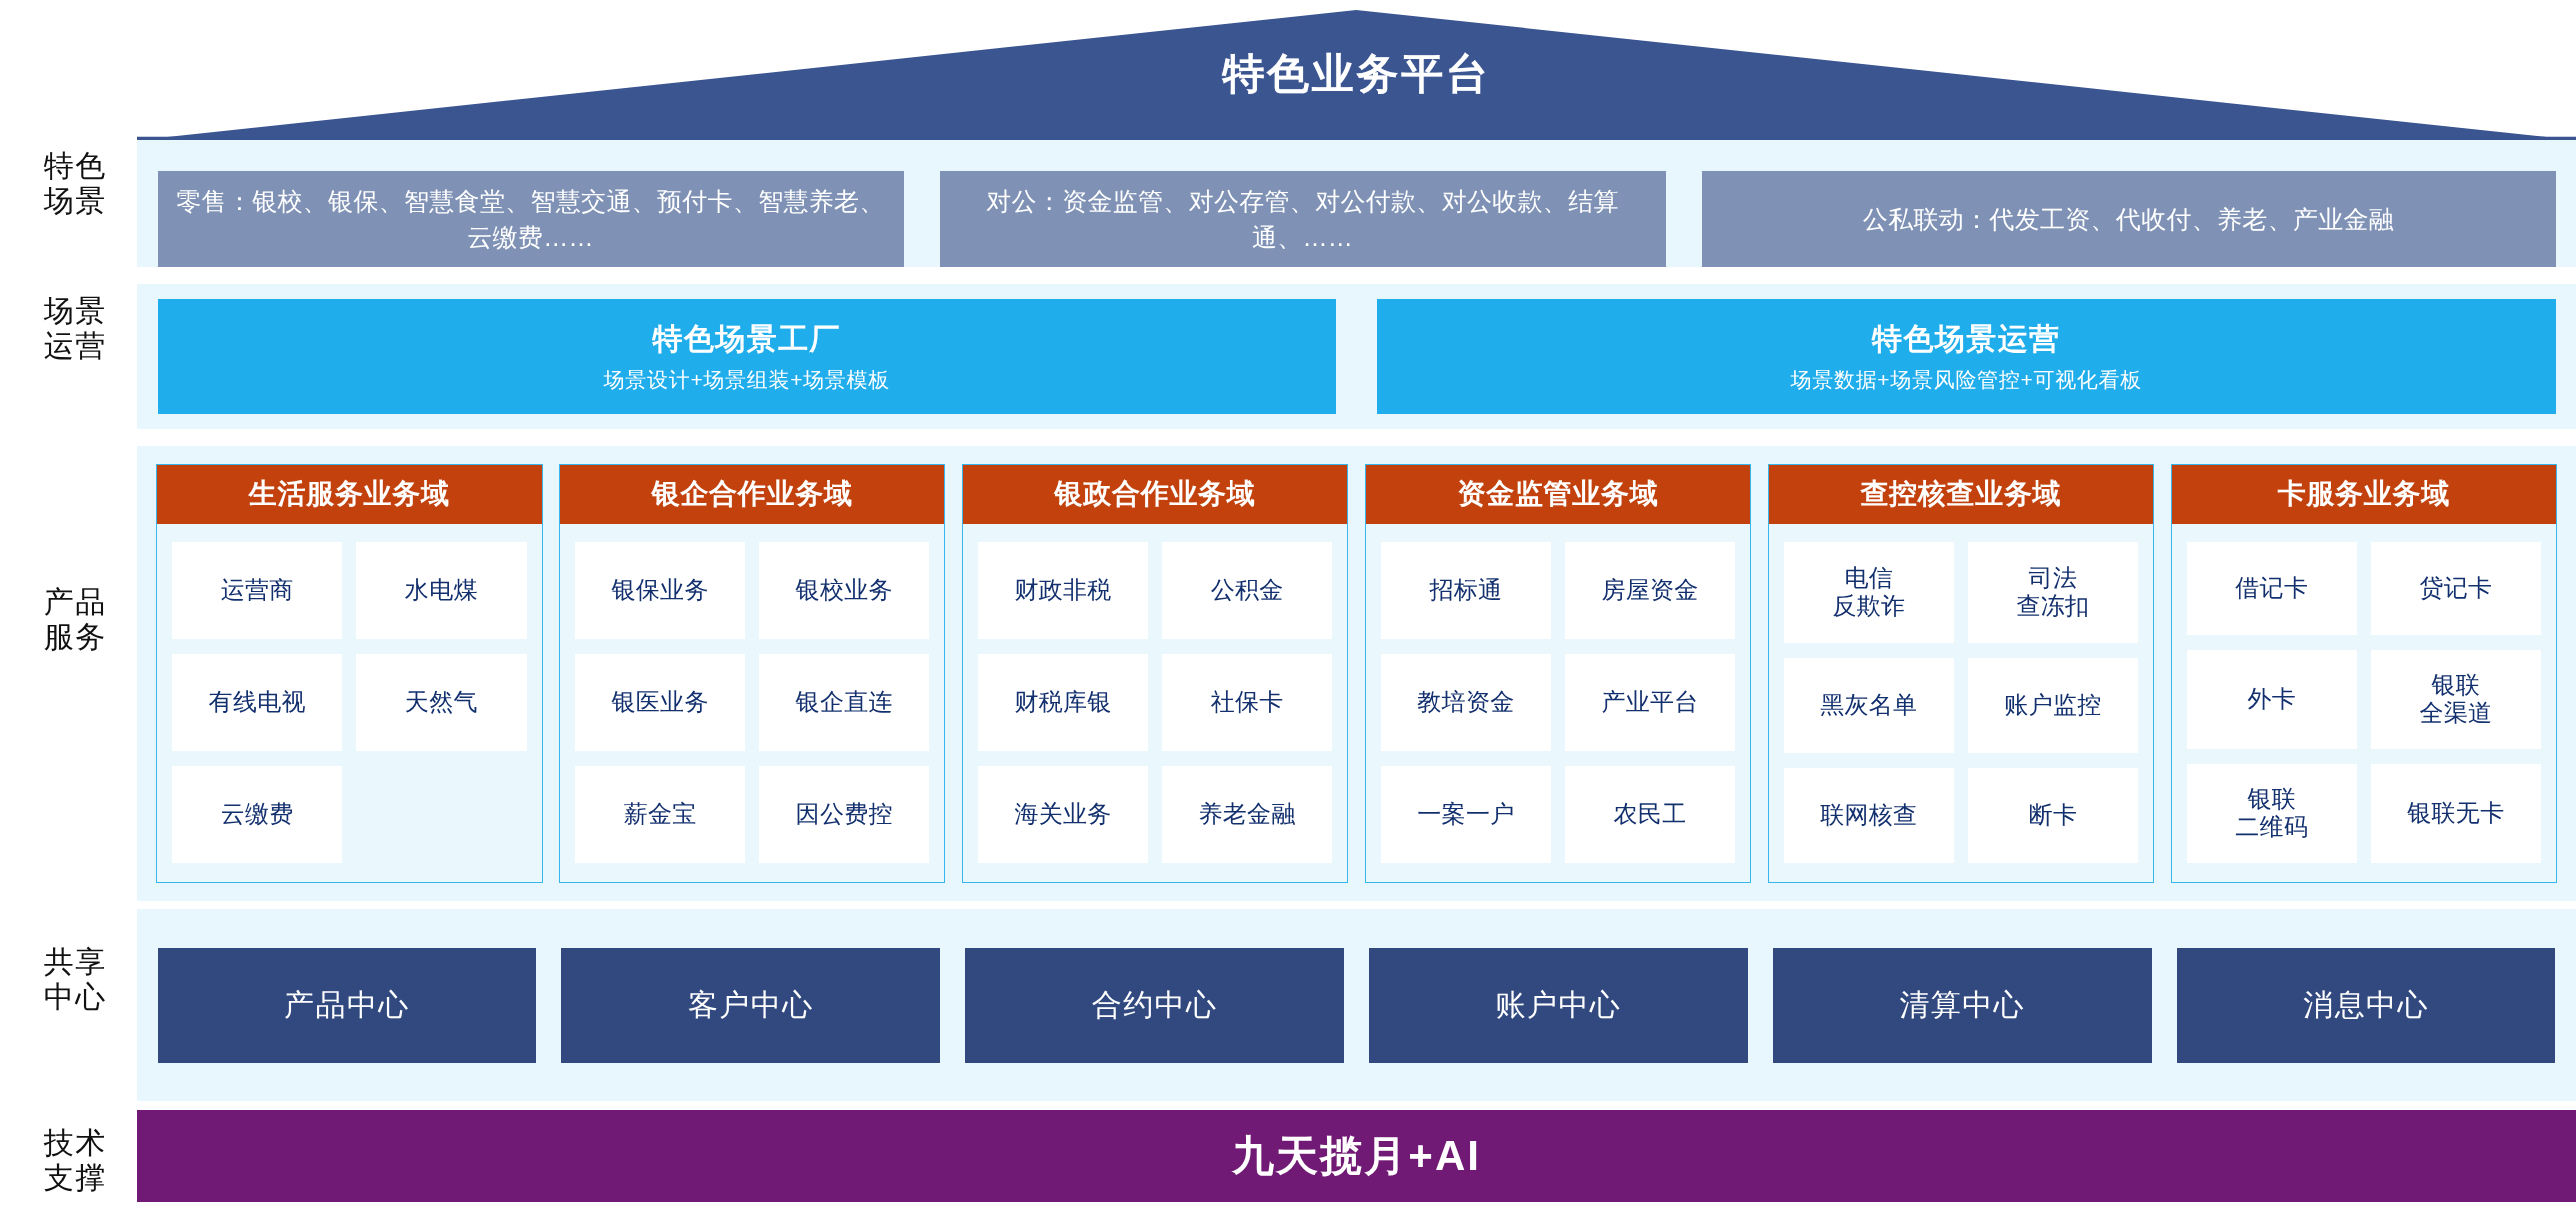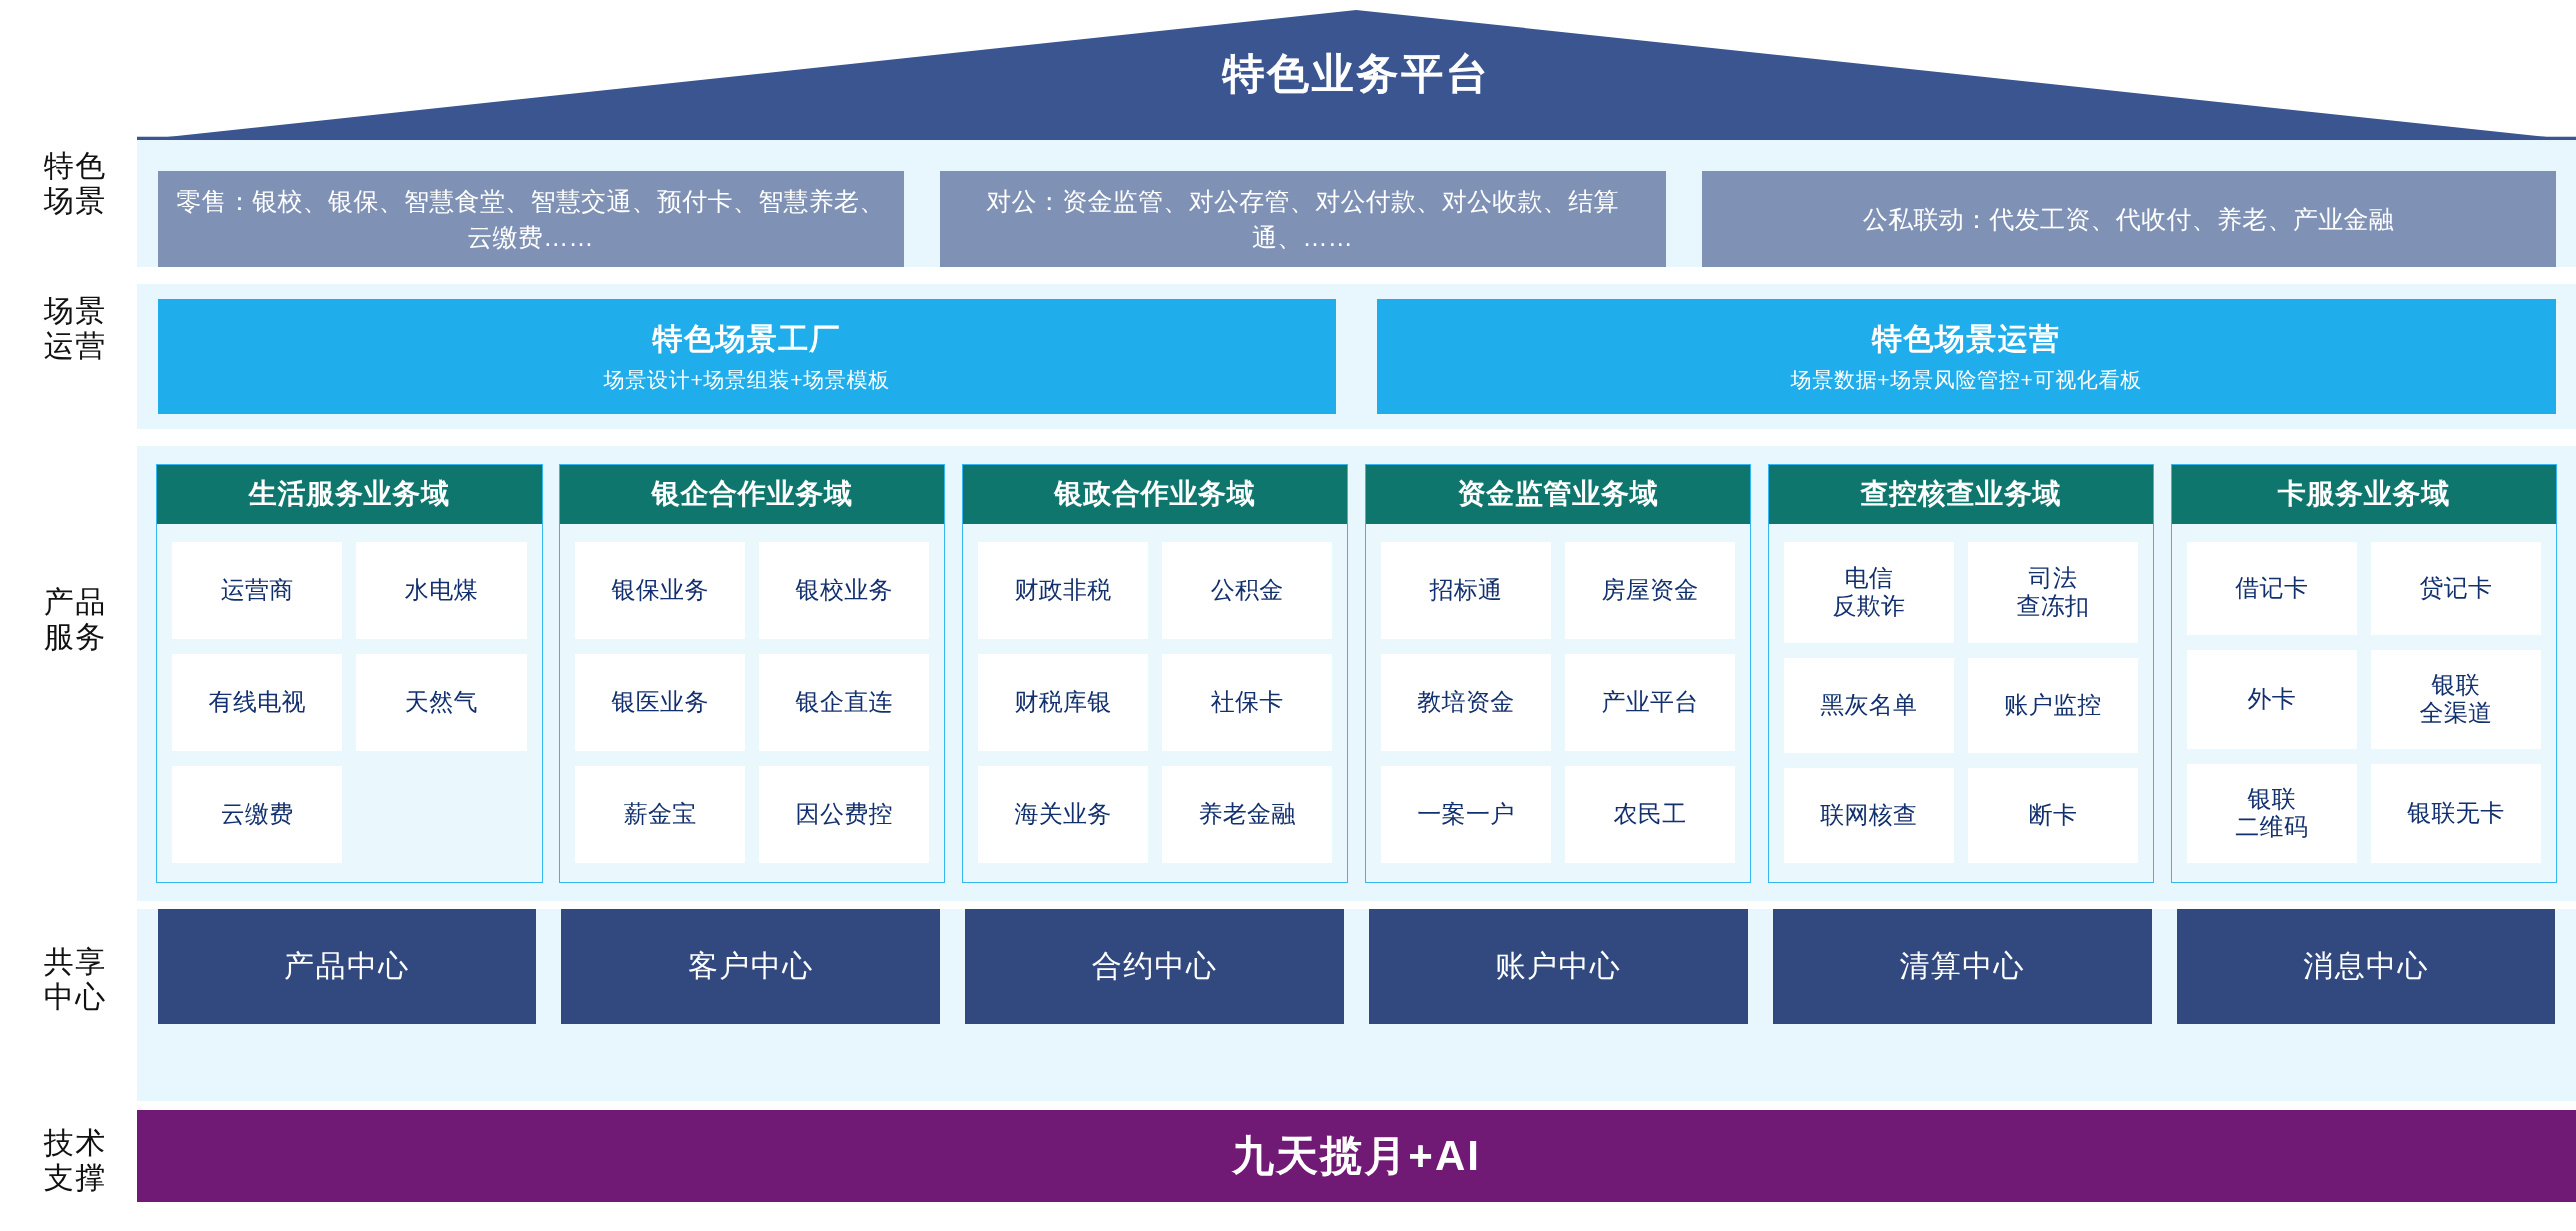--- a/index.html
+++ b/index.html
@@ -65,41 +65,41 @@
   
   .ps-inner {
     position:absolute; left:0; top:0; width:100%; height:100%;
     display:flex; align-items:stretch; gap: 16.4px; padding: 18px 19px;
   }
   .domain {
     flex: 1 1 0; display:flex; flex-direction:column;
     border: 1.4px solid #35b6ef; background:#eaf8fe;
   }
   .domain-head {
-    background: #0f766e; color:#fff; text-align:center;
+    background: #c2410c; color:#fff; text-align:center;
     font-size: 28px; font-weight: bold; letter-spacing: 0.7px;
     padding: 9.6px 0 11px;
   }
   .domain-grid {
     flex: 1 1 auto; display:grid;
     grid-template-columns: 1fr 1fr;
     gap: 15px 13.7px; padding: 18px 15px 19px;
   }
   .chip {
     background:#ffffff; color:#13306e;
     display:flex; align-items:center; justify-content:center;
     text-align:center; font-size: 24px; line-height:1.18;
     font-weight: 400; min-height: 59px; padding: 4.1px 2.7px;
     letter-spacing: 0.3px; white-space: pre-line;
   }
 
   
   .sc-inner {
     position:absolute; left:0; top:0; width:100%; height:100%;
-    display:flex; gap: 25px; padding: 0 20.5px;
+    display:flex; align-items:center; gap: 25px; padding: 0 20.5px;
   }
   .sc-box {
     flex: 1 1 0; background:#31497f; color:#ffffff;
     height: 115px; display:flex; align-items:center; justify-content:center;
     font-size: 30px; font-weight: 400; letter-spacing: 1.4px;
   }
 
   
   .tech-bar {
     position:absolute; left:137px; width:2439px;

